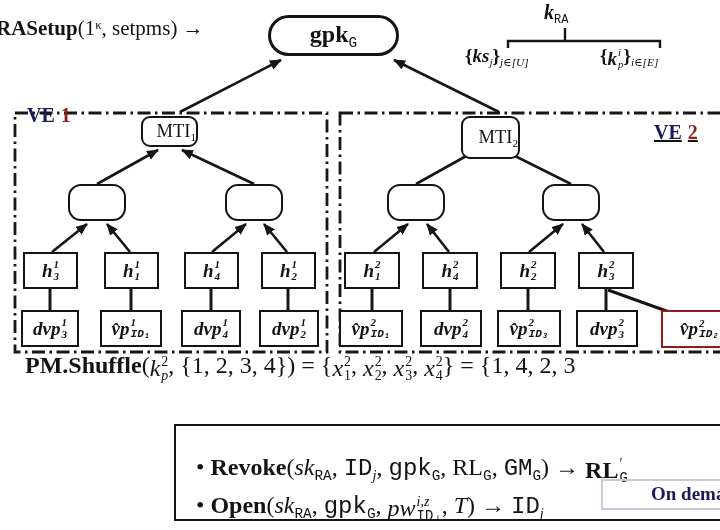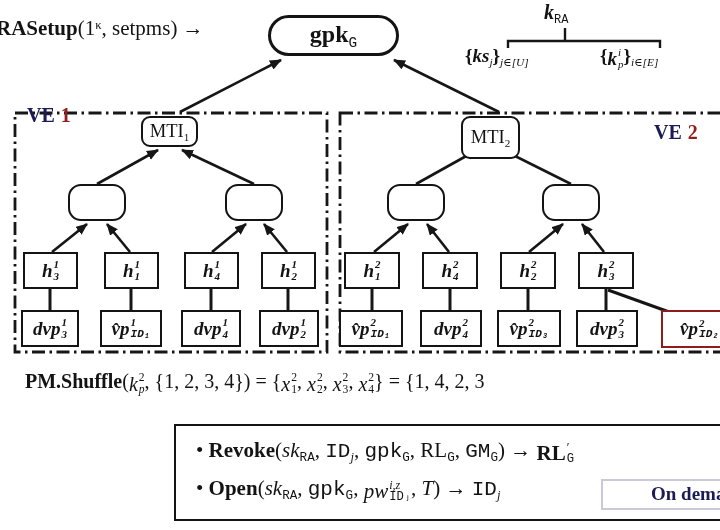--- a/index.html
+++ b/index.html
@@ -16,31 +16,31 @@
   .mv{white-space:pre;}
   .mvf{display:inline-flex;align-items:center;vertical-align:-0.14em;}
   .mss{display:flex;flex-direction:column;align-items:flex-start;font-size:0.58em;line-height:1.02;margin-left:1px;}
   .msup{font-size:0.6em;vertical-align:0.5em;}
   .msub{font-size:0.6em;vertical-align:-0.32em;}
   
   .nbox{position:absolute;background:#fff;border:2.8px solid #141414;display:flex;align-items:center;justify-content:center;
         font-size:19px;font-weight:bold;font-style:italic;box-sizing:border-box;}
   .ebox{position:absolute;background:#fff;border:2.8px solid #141414;border-radius:13px;box-sizing:border-box;}
   .mti{position:absolute;background:#fff;border:2.6px solid #141414;border-radius:9px;display:flex;align-items:center;
-       justify-content:center;font-size:18.5px;box-sizing:border-box;}
+       justify-content:flex-end;font-size:18.5px;box-sizing:border-box;}
   .oval{position:absolute;background:#fff;border:3px solid #141414;border-radius:22px;display:flex;align-items:center;
         justify-content:center;font-size:24px;box-sizing:border-box;}
   .velabel{position:absolute;font-size:20px;font-weight:bold;white-space:pre;}
   .venum{margin-left:6px;}
   #ops-box{position:absolute;left:174px;top:424px;width:566px;height:97px;border:2.6px solid #141414;background:#fff;box-sizing:border-box;}
-  .opline{position:absolute;left:20px;font-size:21px;white-space:pre;}
+  .opline{position:absolute;left:20px;font-size:24px;white-space:pre;margin-top:16px;}
   #on-demand{position:absolute;left:425px;top:53px;border:2px solid #c9c9da;padding:2px 10px 3px 10px;
              font-size:19px;font-weight:bold;white-space:pre;}
   #setup-formula{left:-4px;top:16px;font-size:21px;}
-  #shuffle-formula{left:25px;top:370px;font-size:20px;}
+  #shuffle-formula{left:25px;top:352px;font-size:24px;}
   #kra-root{left:544px;top:1px;font-size:20px;}
   #keyset-left{left:465px;top:45px;font-size:19px;}
   #keyset-right{left:600px;top:45px;font-size:19px;}
 </style>
 </head>
 <body>
 
 <div id="stage">
 
   <svg width="720" height="530" viewBox="0 0 720 530">
@@ -89,21 +89,21 @@
   <div class="abs" id="setup-formula"><span class="mb">RASetup</span><span>(</span><span class="mv"><span>1</span><span class="msup">κ</span></span><span>, setpms) → </span></div>
   <div class="oval" style="left:268px;top:15px;width:131px;height:41px;">
     <span><span class="mv"><span class="mb">gpk</span><span class="msub msf">G</span></span></span>
   </div>
 
   <div class="abs" id="kra-root"><span class="mv"><span class="mb mi">k</span><span class="msub msf">RA</span></span></div>
   <div class="abs" id="keyset-left"><span class="mb">{</span><span class="mv"><span class="mb mi">ks</span><span class="msub mi">j</span></span><span class="mb">}</span><span class="mv"><span class="msub mi">j∈[U]</span></span></div>
   <div class="abs" id="keyset-right"><span class="mb">{</span><span class="mv mvf"><span class="mb mi">k</span><span class="mss"><span class="mi">i</span><span class="mi">p</span></span></span><span class="mb">}</span><span class="mv"><span class="msub mi">i∈[E]</span></span></div>
 
   <div class="velabel" style="left:27px;top:104px;"><span style="color:#1b1b55">VE</span><span class="venum" style="color:#941e1e">1</span></div>
-  <div class="velabel" style="left:654px;top:121px;"><span style="color:#1b1b55">VE</span><span class="venum" style="color:#941e1e">2</span></div>
+  <div class="velabel" style="left:654px;top:121px;text-decoration:underline;"><span style="color:#1b1b55">VE</span><span class="venum" style="color:#941e1e">2</span></div>
 
   <div class="mti" style="left:141px;top:116px;width:57px;height:31px;">
       <span class="mv"><span>MTI</span><span class="msub">1</span></span>
     </div>
   <div class="mti" style="left:461px;top:116px;width:59px;height:43px;">
       <span class="mv"><span>MTI</span><span class="msub">2</span></span>
     </div>
 
   <div class="ebox" style="left:68px;top:184px;width:58px;height:37px;"></div>
   <div class="ebox" style="left:225px;top:184px;width:58px;height:37px;"></div>

